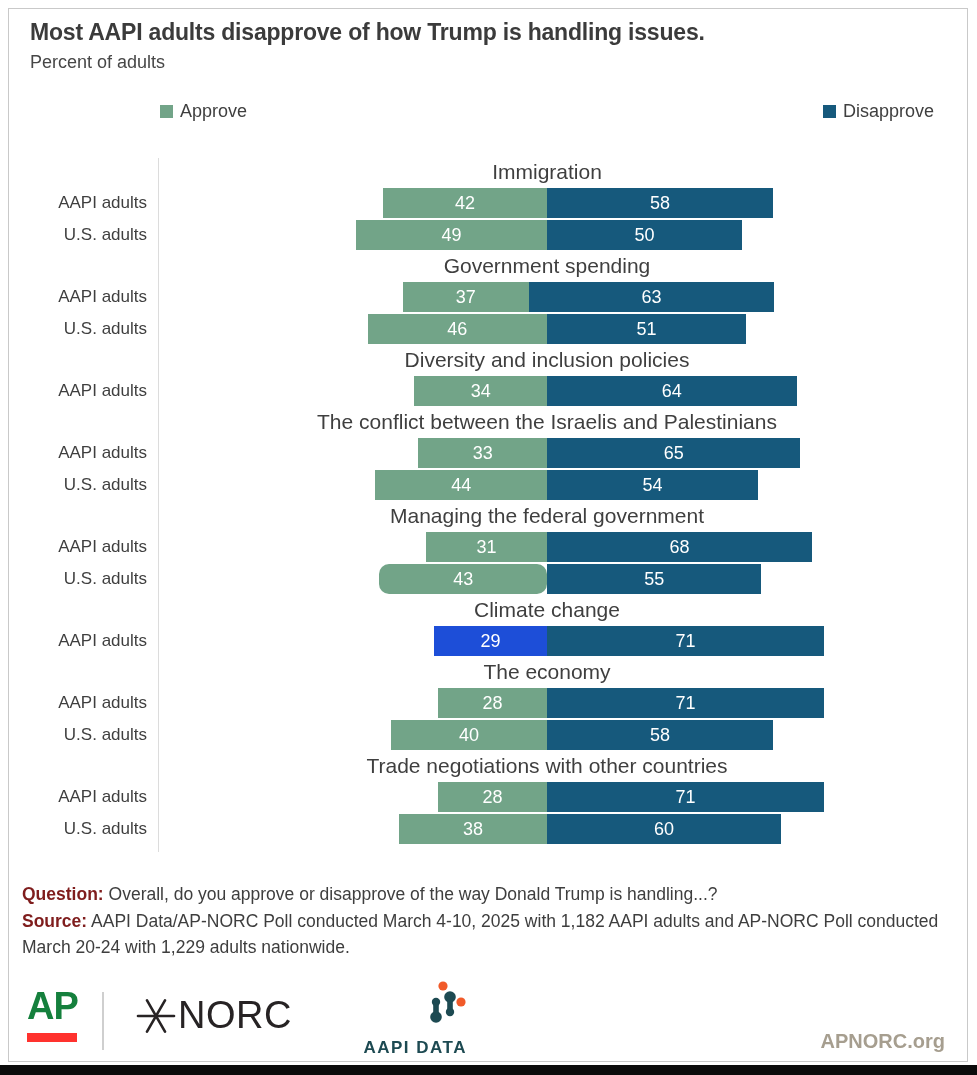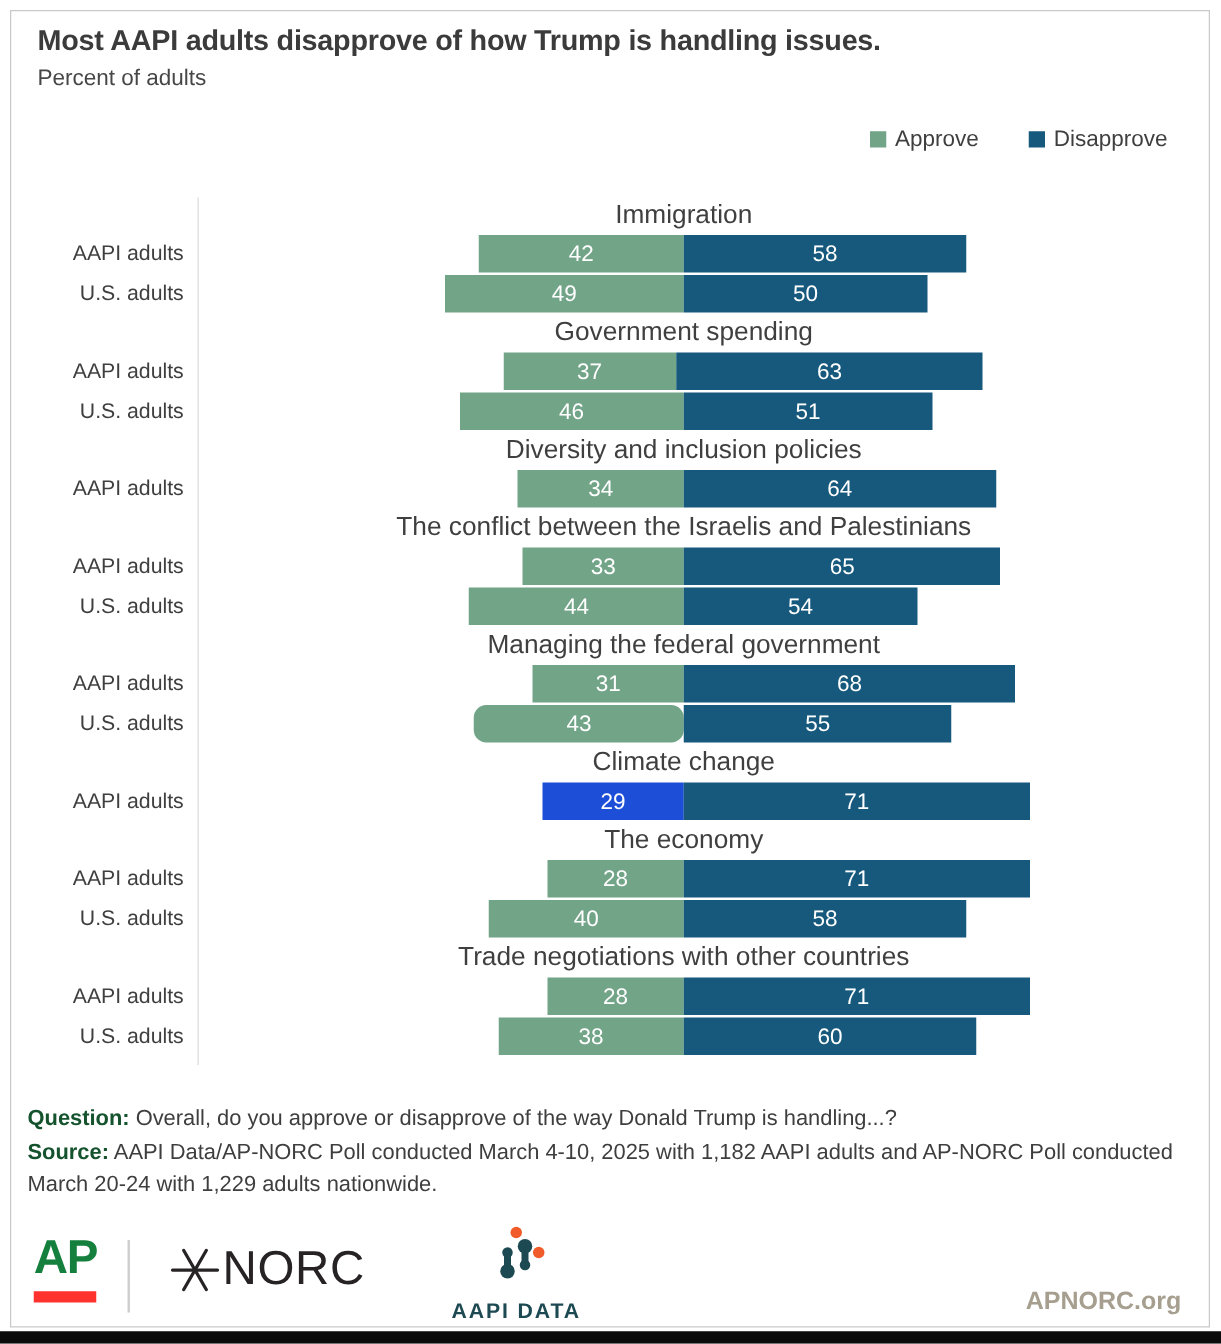--- a/index.html
+++ b/index.html
@@ -6,44 +6,44 @@
   html,body { width:977px; height:1075px; }
   body {
     position:relative; width:977px; height:1075px; background:#ffffff;
     font-family:"Liberation Sans","DejaVu Sans",sans-serif; color:#3f3f3f; overflow:hidden;
   }
   .card-border { position:absolute; left:8px; top:8px; width:960px; height:1054px;
     border:1px solid #c9c9c9; background:#fff; }
   .page-title { position:absolute; left:30px; top:19px; font-size:23px; font-weight:bold; color:#3b3b3b; letter-spacing:-0.2px; }
   .page-subtitle { position:absolute; left:30px; top:52px; font-size:18px; color:#474747; }
 
-  .legend { position:absolute; left:160px; top:101px; width:774px; display:flex; justify-content:flex-end; gap:40px; align-items:center; }
+  .legend { position:absolute; left:160px; top:101px; width:774px; display:flex; justify-content:space-between; gap:40px; align-items:center; }
   .legend-item { display:flex; align-items:center; gap:7px; font-size:18px; color:#3f3f3f; }
   .swatch { width:13px; height:13px; display:inline-block; }
 
   .axis-line { position:absolute; left:158px; top:158px; width:1px; height:694px; background:#dcdcdc; }
 
   .chart { position:absolute; left:20px; top:158px; width:937px; }
   .section-title { margin-left:140px; width:774px; height:30px; line-height:28px; text-align:center; font-size:21px; color:#3f3f3f; }
   .bar-row { display:flex; align-items:center; height:30px; margin-bottom:2px; }
   .row-label { width:140px; padding-right:13px; text-align:right; font-size:17px; color:#3f3f3f; flex:none; }
   .bar-wrap { flex:1; position:relative; height:30px; }
   .bar-strip { display:flex; height:30px; }
   .seg { height:30px; line-height:30px; text-align:center; color:#ffffff; font-size:18px; }
 
   .footnote { position:absolute; left:22px; top:881px; width:934px; font-size:17.5px; line-height:26.5px; color:#3e3e3e; }
-  .footnote b { color:#14532d; }
+  .footnote b { color:#7f1d1d; }
 
   .footer-ap { position:absolute; left:27px; top:986px; }
   .ap-text { font-size:38px; font-weight:800; color:#15803d; letter-spacing:-1px; line-height:40px; }
   .ap-redbar { width:50px; height:9px; margin-top:7px; }
   .footer-divider { position:absolute; left:102px; top:992px; width:2px; height:58px; background:#cfcfcf; }
   .footer-norc { position:absolute; left:136px; top:994px; display:flex; align-items:center; gap:2px; }
   .norc-text { font-size:38px; font-weight:500; color:#272324; letter-spacing:0.5px; }
-  .footer-aapi { position:absolute; left:343px; top:980px; width:140px; text-align:center; }
+  .footer-aapi { position:absolute; left:327px; top:980px; width:140px; text-align:right; }
   .aapi-text { margin-top:2px; font-size:17px; font-weight:bold; letter-spacing:1.5px; }
   .footer-site { position:absolute; right:32px; top:1030px; font-size:20px; font-weight:bold; color:#a69e8f; }
   .bottom-bar { position:absolute; left:0; bottom:0; width:977px; height:10px; background:#0b0b0b; }
 </style>
 </head>
 <body>
 
 <div class="card-border"></div>
 
 <div class="page-title">Most AAPI adults disapprove of how Trump is handling issues.</div>
@@ -79,21 +79,21 @@
           <div class="seg" style="width: 191.1px; background: rgb(114, 164, 136);">49</div>
           <div class="seg" style="width: 195px; background: rgb(22, 89, 124);">50</div>
         </div>
       </div>
     </div>
     <div class="section-title">Government spending</div>
     <div class="bar-row">
       <div class="row-label">AAPI adults</div>
       <div class="bar-wrap">
         <div class="bar-strip" style="margin-left: 242.7px;">
-          <div class="seg" style="width: 138px; background: rgb(114, 164, 136);">37</div>
+          <div class="seg" style="width: 126px; background: rgb(114, 164, 136);">37</div>
           <div class="seg" style="width: 245.7px; background: rgb(22, 89, 124);">63</div>
         </div>
       </div>
     </div>
     <div class="bar-row">
       <div class="row-label">U.S. adults</div>
       <div class="bar-wrap">
         <div class="bar-strip" style="margin-left: 207.6px;">
           <div class="seg" style="width: 179.4px; background: rgb(114, 164, 136);">46</div>
           <div class="seg" style="width: 198.9px; background: rgb(22, 89, 124);">51</div>
@@ -118,21 +118,21 @@
           <div class="seg" style="width: 128.7px; background: rgb(114, 164, 136);">33</div>
           <div class="seg" style="width: 253.5px; background: rgb(22, 89, 124);">65</div>
         </div>
       </div>
     </div>
     <div class="bar-row">
       <div class="row-label">U.S. adults</div>
       <div class="bar-wrap">
         <div class="bar-strip" style="margin-left: 215.4px;">
           <div class="seg" style="width: 171.6px; background: rgb(114, 164, 136);">44</div>
-          <div class="seg" style="width: 187px; background: rgb(22, 89, 124);">54</div>
+          <div class="seg" style="width: 211px; background: rgb(22, 89, 124);">54</div>
         </div>
       </div>
     </div>
     <div class="section-title">Managing the federal government</div>
     <div class="bar-row">
       <div class="row-label">AAPI adults</div>
       <div class="bar-wrap">
         <div class="bar-strip" style="margin-left: 266.1px;">
           <div class="seg" style="width: 120.9px; background: rgb(114, 164, 136);">31</div>
           <div class="seg" style="width: 265.2px; background: rgb(22, 89, 124);">68</div>

